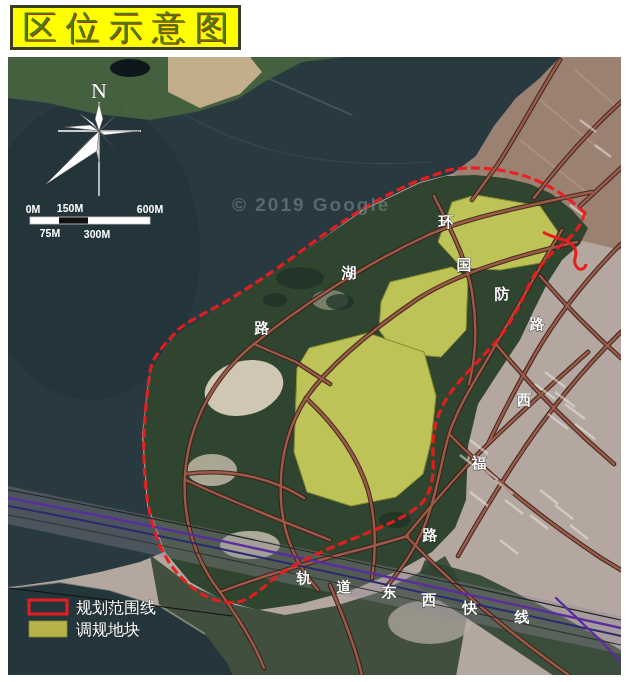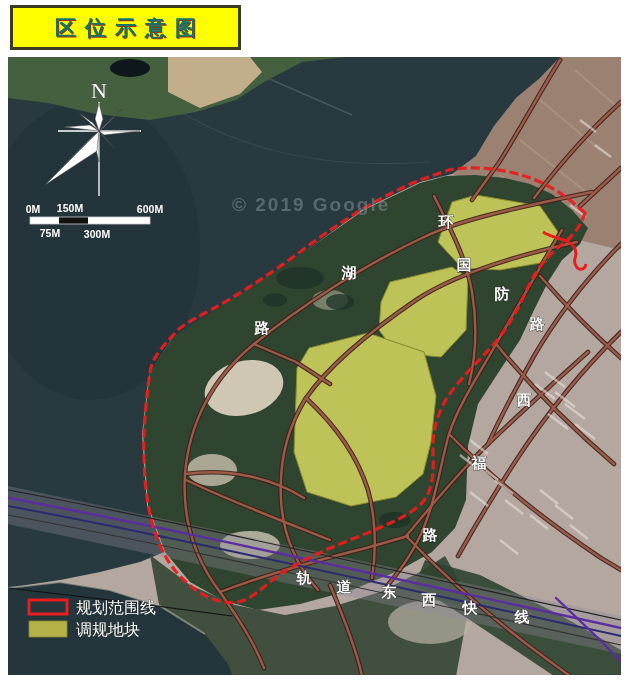--- a/index.html
+++ b/index.html
@@ -1,20 +1,20 @@
 <!DOCTYPE html>
 <html><head>
 <meta charset="utf-8">
 <style>
   html,body{margin:0;padding:0;background:#ffffff;}
   .page{position:relative;width:632px;height:682px;background:#ffffff;overflow:hidden;
         font-family:"Liberation Sans", sans-serif;}
   .title-box{position:absolute;left:10px;top:5px;width:225px;height:39px;
         background:#ffff00;border:3px solid #3c3c20;display:flex;align-items:center;justify-content:center;}
-  .title-box span{color:#0f766e;font-size:21px;font-weight:bold;letter-spacing:9px;
+  .title-box span{color:#4d7c0f;font-size:34px;font-weight:normal;letter-spacing:9px;
         text-shadow:1px 1px 0 #a8310c;white-space:nowrap;padding-left:9px;}
   .map-wrap{position:absolute;left:8px;top:57px;width:613px;height:618px;}
   svg{display:block;}
   .road-label{fill:#ffffff;font-size:15px;font-weight:bold;stroke:#23231f;stroke-width:0.7px;
         paint-order:stroke;text-anchor:middle;}
   .scale-label{fill:#ffffff;font-size:10.5px;font-weight:bold;text-anchor:middle;}
   .legend-label{fill:#ffffff;font-size:16px;stroke:#1d1d1d;stroke-width:0.5px;paint-order:stroke;}
   .wm{fill:#7e8f96;font-size:19px;font-weight:bold;opacity:0.55;letter-spacing:2px;}
 </style>
 </head>

